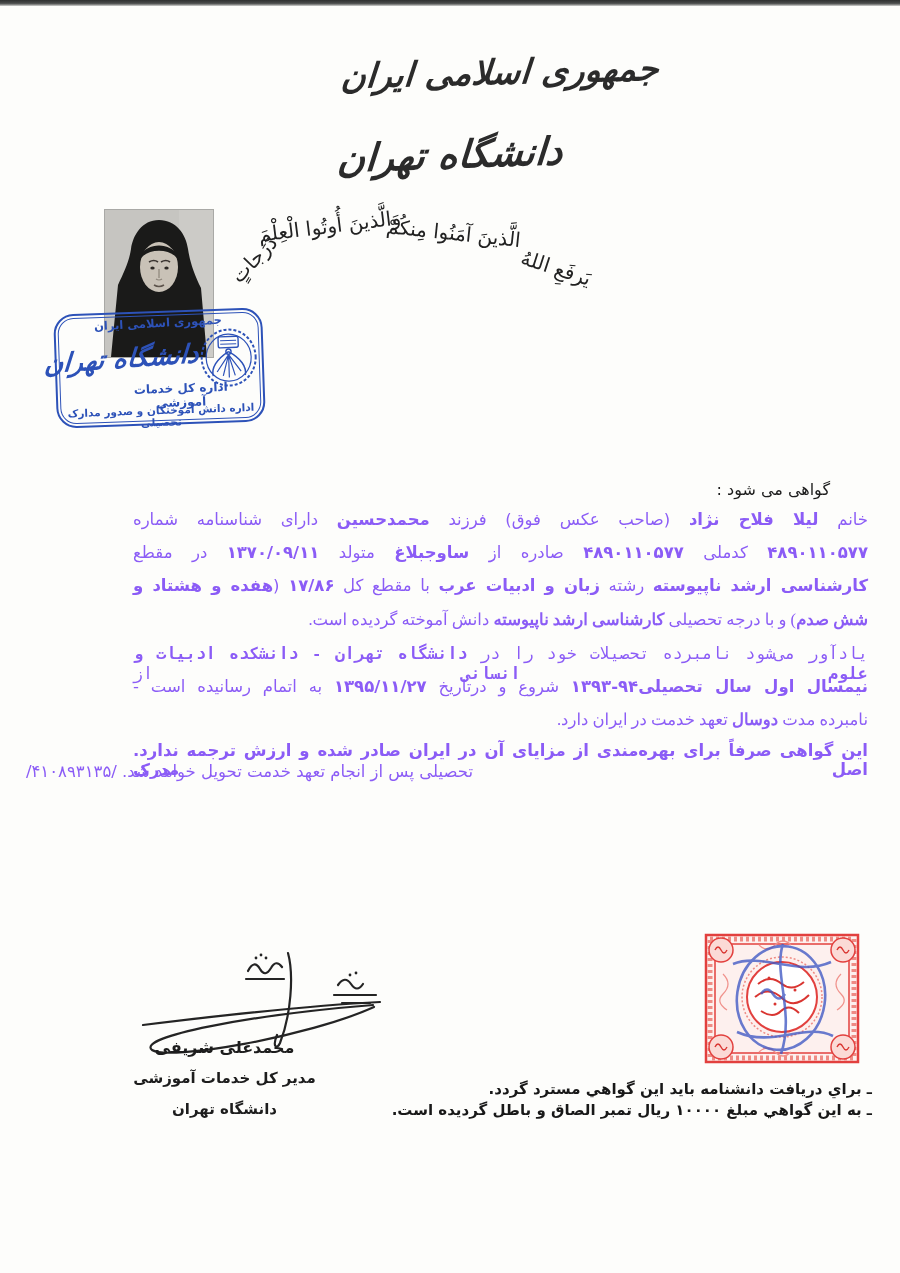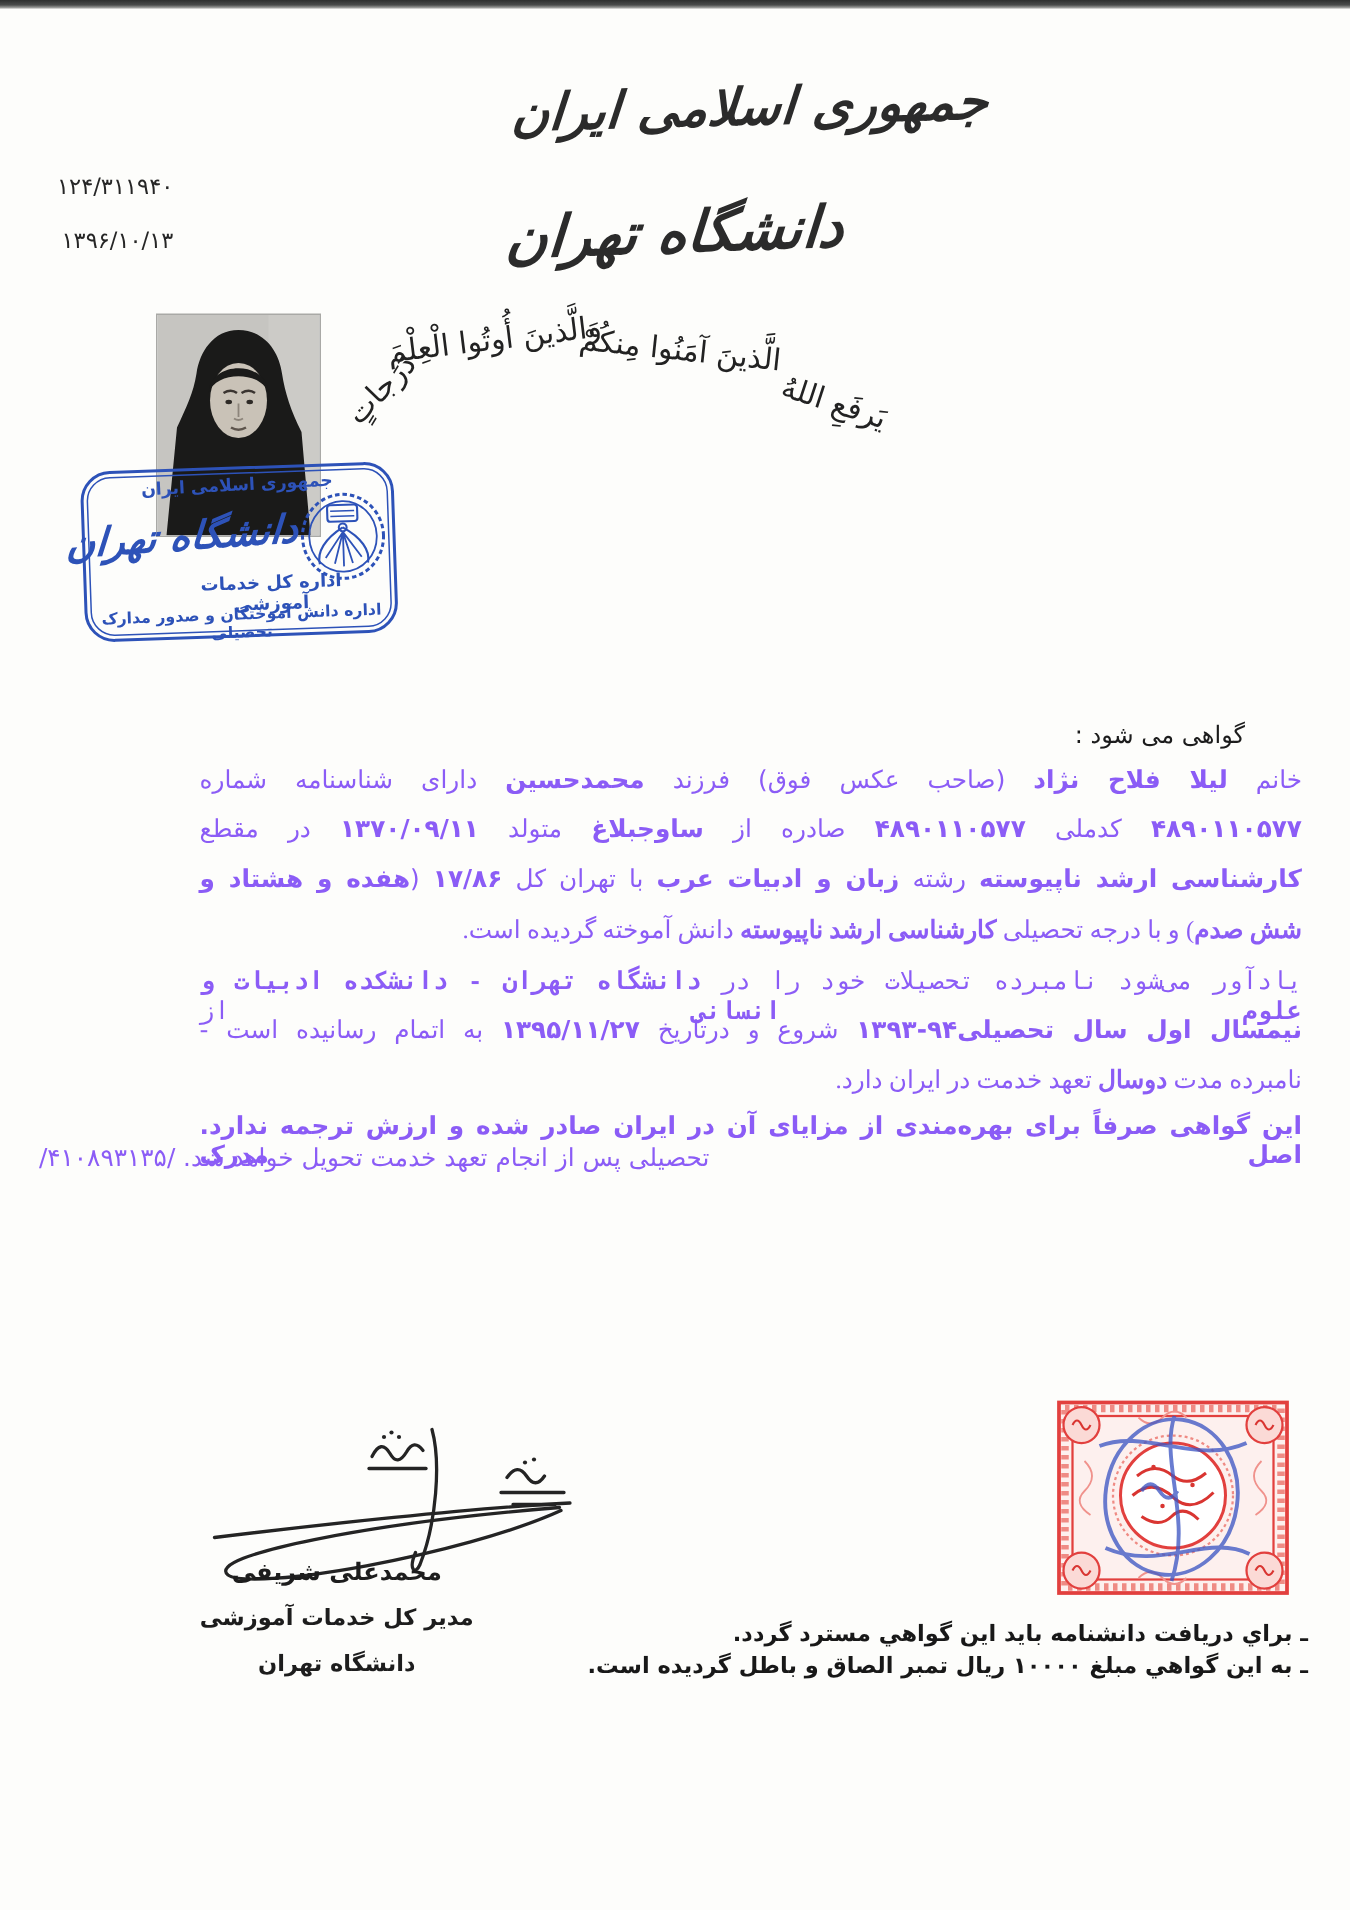--- a/index.html
+++ b/index.html
@@ -67,24 +67,20 @@
   .fn{right:28px;font-size:15px;font-weight:bold;color:#181818;direction:rtl;}
   .fn1{top:1080px;} .fn2{top:1101px;}
 </style>
 </head>
 <body>
 
 <div class="page">
 
   <div class="abs scan-edge"></div>
 
-  <div class="abs ref-block">
-    <div>۱۲۴/۳۱۱۹۴۰</div>
-    <div>۱۳۹۶/۱۰/۱۳</div>
-  </div>
 
   <div class="abs callig country-title">جمهوری اسلامی ایران</div>
   <div class="abs callig university-title">دانشگاه تهران</div>
 
   <div class="verse">
     <span class="vs0">یَرفَعِ اللهُ</span>
     <span class="vs1">الَّذینَ آمَنُوا مِنکُمْ</span>
     <span class="vs2">وَالَّذینَ أُوتُوا الْعِلْمَ</span>
     <span class="vs3">دَرَجاتٍ</span>
   </div>
@@ -122,21 +118,21 @@
       </g>
     </svg>
   </div>
 
 
   <div class="abs salutation">گواهی می شود :</div>
 
   <div>
     <div class="abs bline justline l1"><span>خانم </span><span class="b">لیلا فلاح نژاد</span><span> (صاحب عکس فوق) فرزند </span><span class="b">محمدحسین</span><span> دارای شناسنامه شماره</span></div>
     <div class="abs bline justline l2"><span class="b">۴۸۹۰۱۱۰۵۷۷</span><span> کدملی </span><span class="b">۴۸۹۰۱۱۰۵۷۷</span><span> صادره از </span><span class="b">ساوجبلاغ</span><span> متولد </span><span class="b">۱۳۷۰/۰۹/۱۱</span><span> در مقطع</span></div>
-    <div class="abs bline justline l3"><span class="b">کارشناسی ارشد ناپیوسته</span><span> رشته </span><span class="b">زبان و ادبیات عرب</span><span> با تهران کل </span><span class="b">۱۷/۸۶</span><span> (</span><span class="b">هفده و هشتاد و</span></div>
+    <div class="abs bline justline l3"><span class="b">کارشناسی ارشد ناپیوسته</span><span> رشته </span><span class="b">زبان و ادبیات عرب</span><span> با مقطع کل </span><span class="b">۱۷/۸۶</span><span> (</span><span class="b">هفده و هشتاد و</span></div>
     <div class="abs bline endline l4"><span class="b">شش صدم</span><span>) و با درجه تحصیلی </span><span class="b">کارشناسی ارشد ناپیوسته</span><span> دانش آموخته گردیده است.</span></div>
     <div class="abs bline justline l5"><span>یادآور می‌شود نامبرده تحصیلات خود را در </span><span class="b">دانشگاه تهران - دانشکده ادبیات و علوم انسانی</span><span> از</span></div>
     <div class="abs bline justline l6"><span class="b">نیمسال اول سال تحصیلی۹۴-۱۳۹۳</span><span> شروع و درتاریخ </span><span class="b">۱۳۹۵/۱۱/۲۷</span><span> به اتمام رسانیده است -</span></div>
     <div class="abs bline endline l7"><span>نامبرده مدت </span><span class="b">دوسال</span><span> تعهد خدمت در ایران دارد.</span></div>
     <div class="abs bline justline l8"><span>این گواهی صرفاً برای بهره‌مندی از مزایای آن در ایران صادر شده و ارزش ترجمه ندارد. اصل مدرک</span></div>
     <div class="abs bline l9"><span>تحصیلی پس از انجام تعهد خدمت تحویل خواهد شد. /۴۱۰۸۹۳۱۳۵/</span></div>
   </div>
 
   <svg class="abs sig-svg" width="265" height="110" viewBox="0 0 265 110">
     <g stroke="#242424" stroke-width="2.2" fill="none" stroke-linecap="round">

